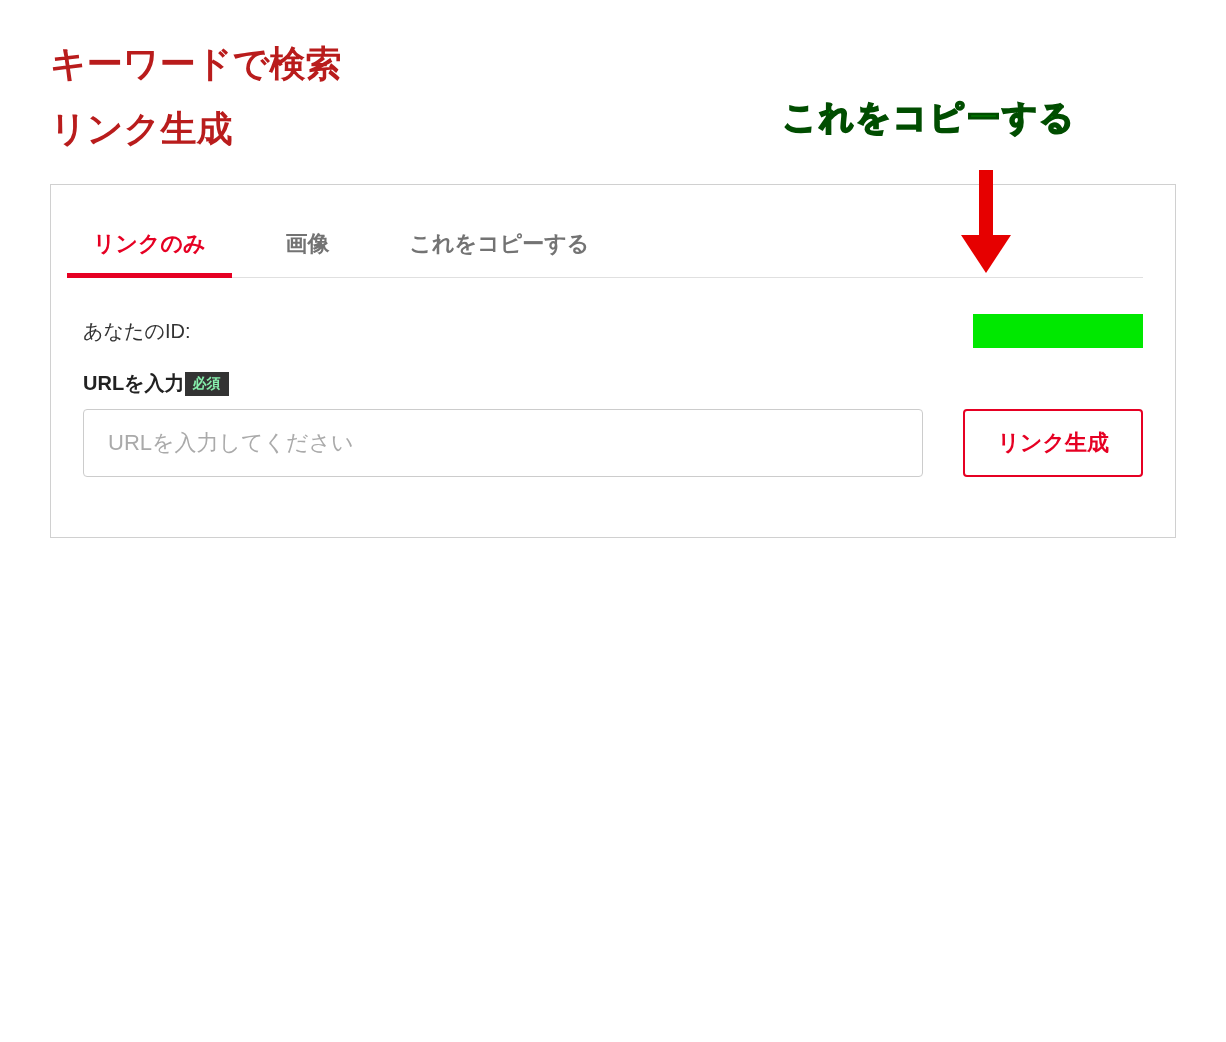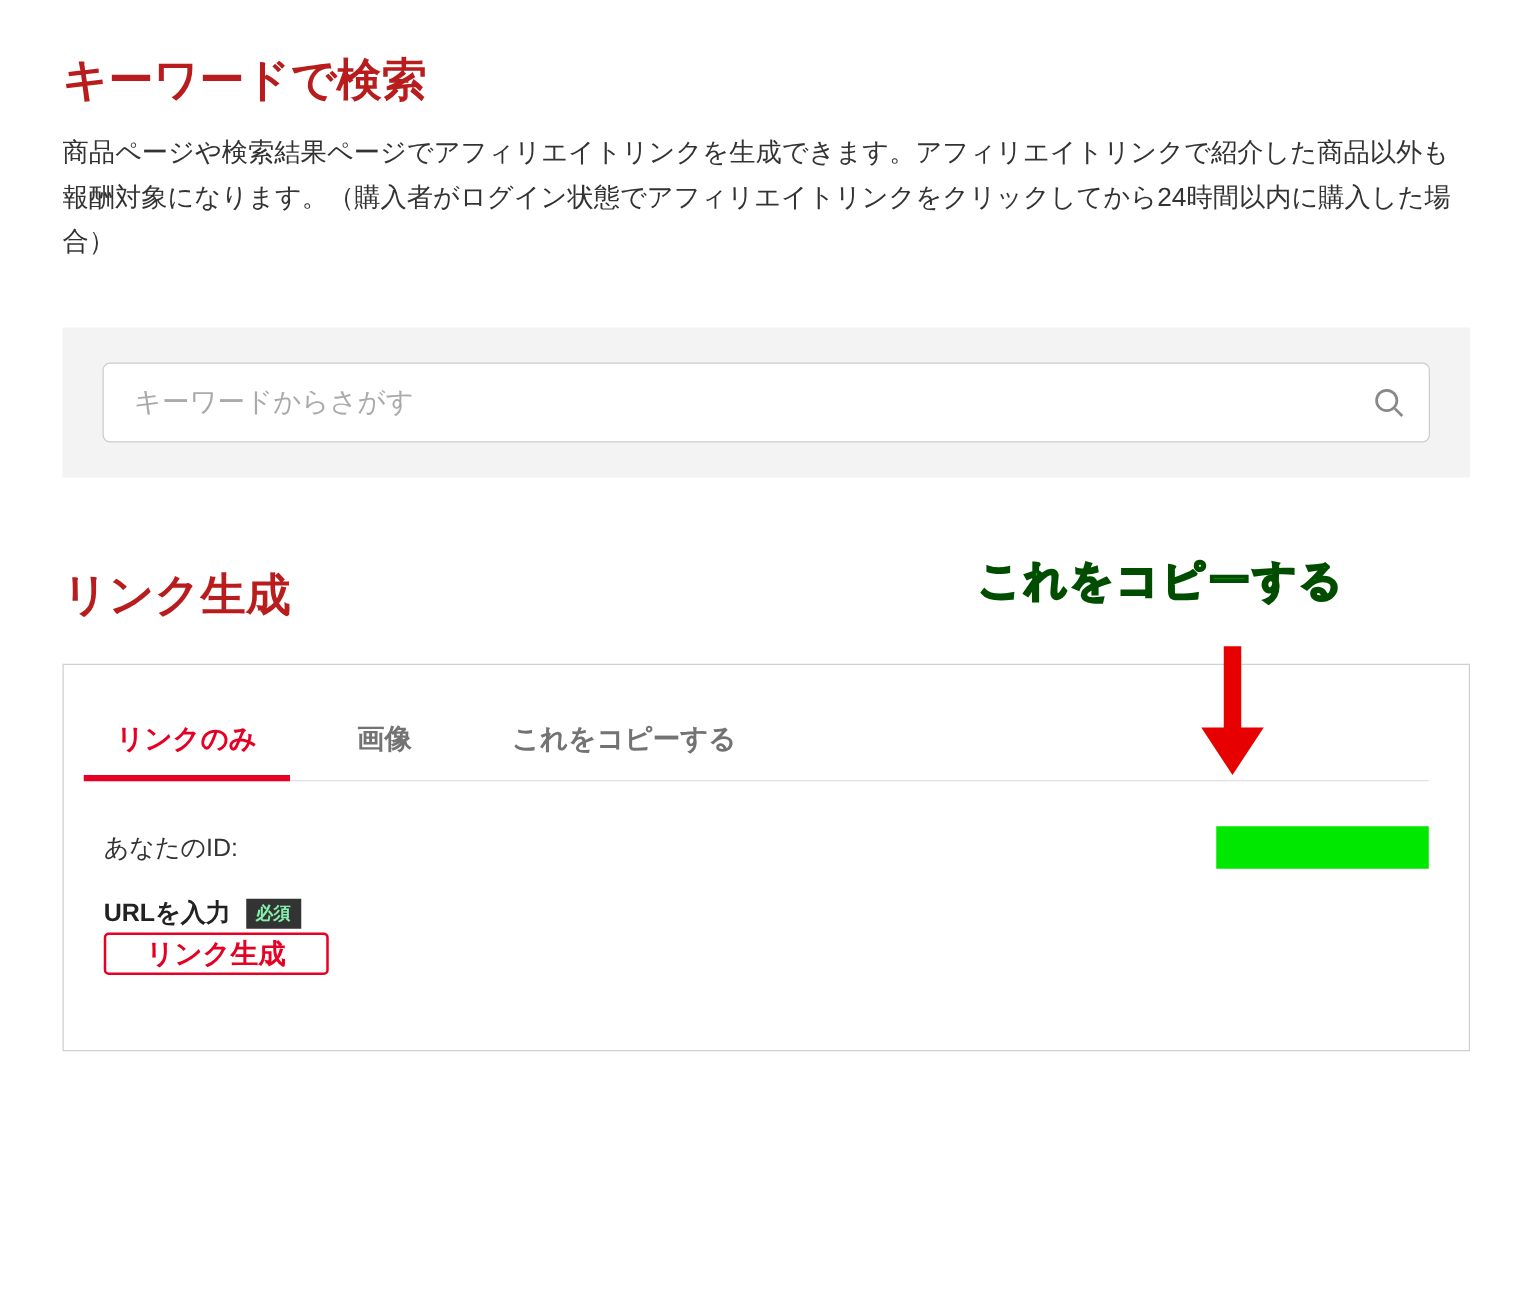--- a/index.html
+++ b/index.html
@@ -123,22 +123,21 @@
       color: #333;
     }
     .id-highlight {
       width: 170px;
       height: 34px;
       background: #00E800;
     }
     .url-label-row {
       display: flex;
       align-items: center;
-      gap: 12px;
-      margin-bottom: 2px;
+      margin-bottom: 12px;
     }
     .url-label {
       font-size: 20px;
       font-weight: bold;
       color: #222;
     }
     .required-badge {
       background: #333;
       color: #86efac;
       font-size: 14px;
@@ -171,33 +170,21 @@
       border-radius: 4px;
       cursor: pointer;
       white-space: nowrap;
     }
   </style>
 </head>
 <body>
 
 <div>
   <h2 class="section-title">キーワードで検索</h2>
-  <p class="section-desc">商品ページや検索結果ページでアフィリエイトリンクを生成できます。アフィリエイトリンクで紹介した商品以外も報酬対象になります。（購入者がログイン状態でアフィリエイトリンクをクリックしてから24時間以内に購入した場合）</p>
-
-  <div class="search-box-wrap">
-    <div class="search-box">
-      <input type="text" class="search-input" placeholder="キーワードからさがす" style="">
-      <span class="search-icon">
-        <svg viewBox="0 0 24 24" fill="none" stroke="#888" stroke-width="2">
-          <circle cx="10.5" cy="10.5" r="7.5"></circle>
-          <line x1="16.5" y1="16.5" x2="22" y2="22"></line>
-        </svg>
-      </span>
-    </div>
-  </div>
+
 </div>
 
 <div class="link-gen-wrap">
   <h2 class="section-title">リンク生成</h2>
 
   <div class="annotation-text">これをコピーする</div>
   <div class="annotation-arrow">
     <svg viewBox="0 0 70 110">
       <line x1="35" y1="5" x2="35" y2="80" stroke="#e60000" stroke-width="14"></line>
       <polygon points="10,70 60,70 35,108" fill="#e60000"></polygon>
@@ -215,16 +202,17 @@
       <span class="id-label">あなたのID:</span>
       <span class="id-highlight"></span>
     </div>
 
     <div class="url-label-row">
       <span class="url-label">URLを入力</span>
       <span class="required-badge">必須</span>
     </div>
 
     <div class="url-input-row">
+      <input type="text" class="url-input" placeholder="URLを入力してください" style="">
       <button class="gen-button">リンク生成</button>
     </div>
   </div>
 </div>
 
 </body></html>

